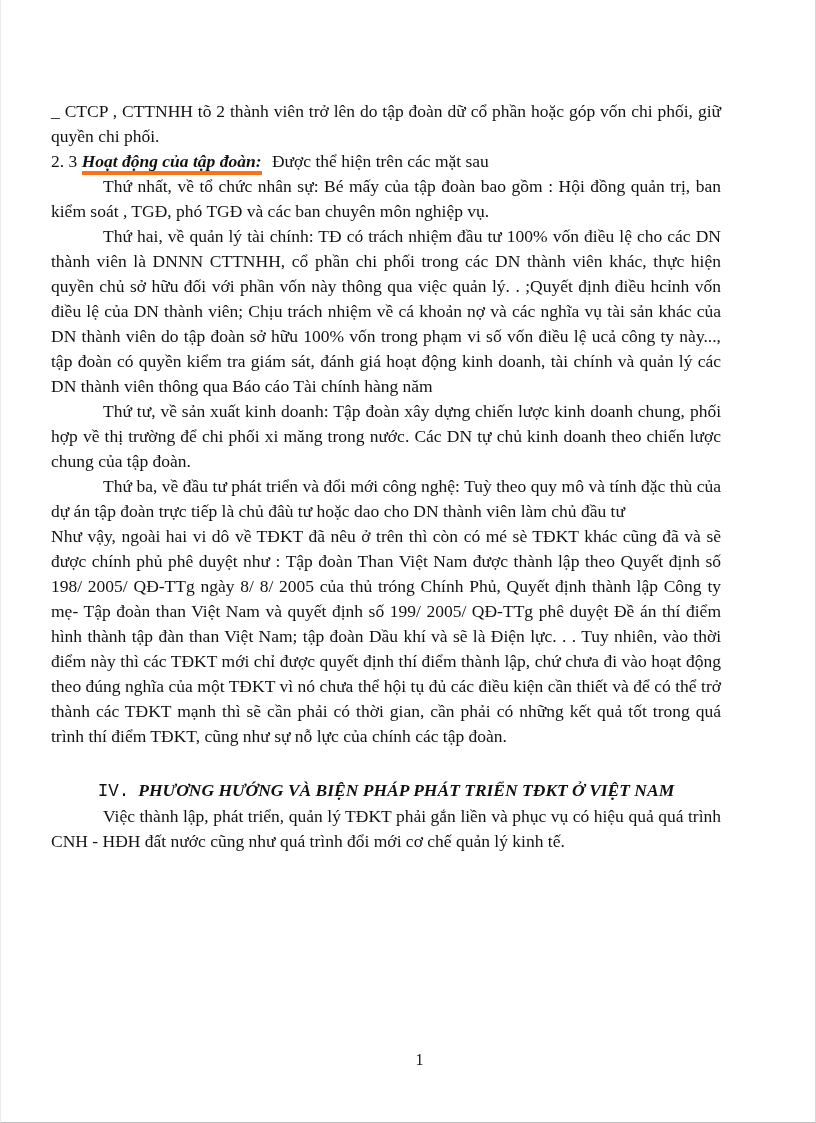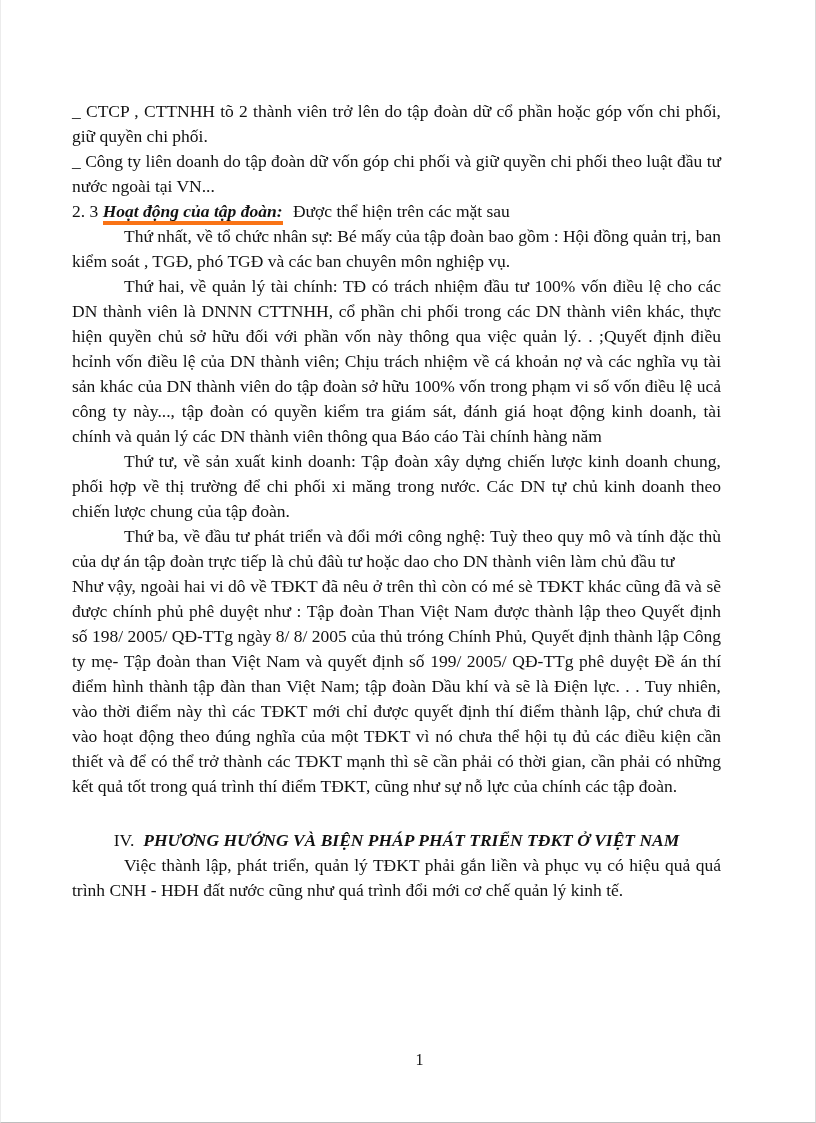--- a/index.html
+++ b/index.html
@@ -8,21 +8,21 @@
     background: #ffffff;
   }
   .page {
     position: relative;
     width: 816px;
     height: 1123px;
     box-sizing: border-box;
     background: #ffffff;
     color: #121212;
     font-family: "Liberation Serif", "DejaVu Serif", serif;
-    padding: 99px 94px 0 71px;
+    padding: 99px 94px 0 50px;
     overflow: hidden;
     border-right: 1px solid #d8d8d8;
     border-bottom: 1px solid #bdbdbd;
     border-left: 1px solid #ececec;
   }
   p.body {
     margin: 0;
     font-size: 17.5px;
     line-height: 25px;
     text-align: justify;
@@ -41,20 +41,21 @@
     margin: 29px 18px 0 18px;
     font-size: 17.5px;
     line-height: 25px;
     text-align: center;
     font-weight: normal;
   }
   .iv-numeral {
     font-style: normal;
     font-weight: normal;
     margin-right: 9px;
+    font-family: Liberation Mono, monospace;
   }
   .iv-title {
     font-style: italic;
     font-weight: bold;
     margin-top: 44px;
   }
   .page-number {
     position: absolute;
     top: 1050px;
     left: 115px;
@@ -64,21 +65,20 @@
     line-height: 20px;
   }
 </style>
 </head>
 <body>
 
 <div class="page">
 
   <p class="body">_ CTCP , CTTNHH tõ 2 thành viên trở lên do tập đoàn dữ cổ phần hoặc góp vốn chi phối, giữ quyền chi phối.</p>
 
-  <p class="body">_ Công ty liên doanh do tập đoàn dữ vốn góp chi phối và giữ quyền chi phối theo luật đầu tư nước ngoài tại VN...</p>
 
   <p class="body"><span>2. 3 </span><span class="hd23-title">Hoạt động của tập đoàn:</span><span class="hd23-suffix"> Được thể hiện trên các mặt sau</span></p>
 
   <p class="body indent mt8">Thứ nhất, về tổ chức nhân sự: Bé mấy của tập đoàn bao gồm : Hội đồng quản trị, ban kiểm soát , TGĐ, phó TGĐ và các ban chuyên môn nghiệp vụ.</p>
 
   <p class="body indent">Thứ hai, về quản lý tài chính: TĐ có trách nhiệm  đầu tư 100% vốn điều lệ cho các DN thành viên là DNNN  CTTNHH, cổ phần chi phối trong các DN thành viên khác, thực hiện  quyền chủ sở hữu đối với phần vốn này thông qua việc quản lý. . ;Quyết định điều hcỉnh vốn điều lệ của DN thành viên; Chịu trách nhiệm về cá khoản nợ và các nghĩa vụ tài sản khác của DN thành viên do tập đoàn sở hữu 100% vốn trong phạm vi số vốn điều lệ ucả công ty này..., tập đoàn có quyền kiểm tra giám sát, đánh giá hoạt động kinh doanh, tài chính và quản lý các DN thành viên thông qua Báo cáo Tài chính hàng năm</p>
 
   <p class="body indent">Thứ tư, về sản xuất kinh doanh: Tập đoàn xây dựng chiến lược kinh doanh chung, phối hợp về thị trường để chi phối xi măng trong nước. Các DN tự chủ kinh doanh theo chiến lược chung của tập đoàn.</p>
 
   <p class="body indent">Thứ ba, về đầu tư phát triển và đổi mới công nghệ: Tuỳ theo quy mô và tính đặc thù của dự án tập đoàn trực tiếp là chủ đâù tư hoặc dao cho DN thành viên làm chủ đầu tư</p>

